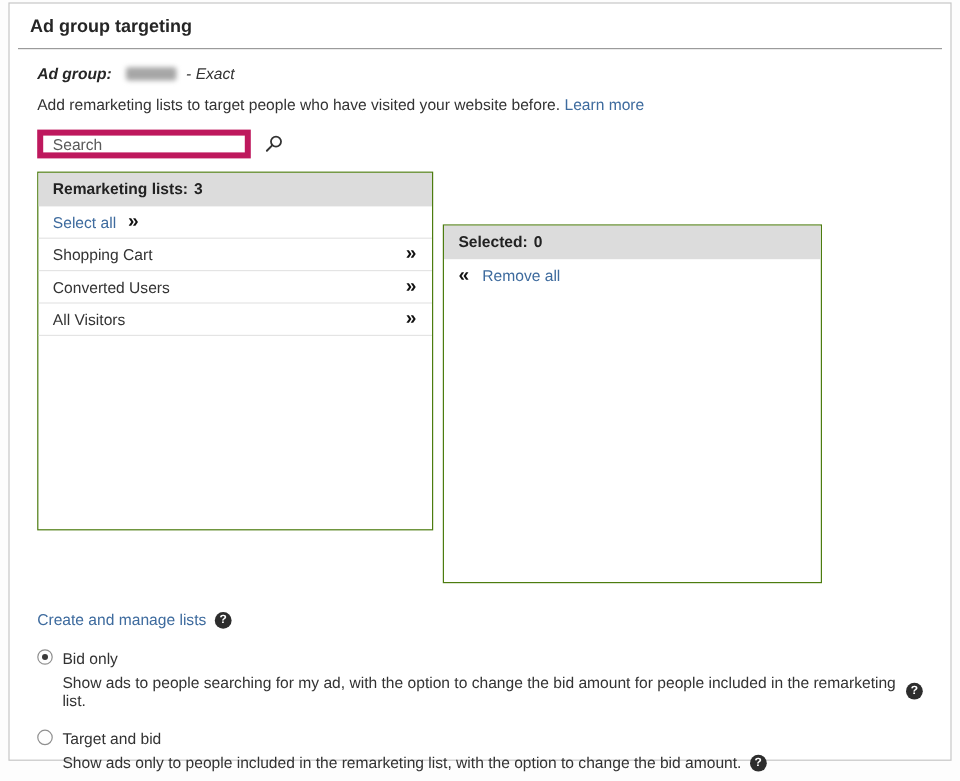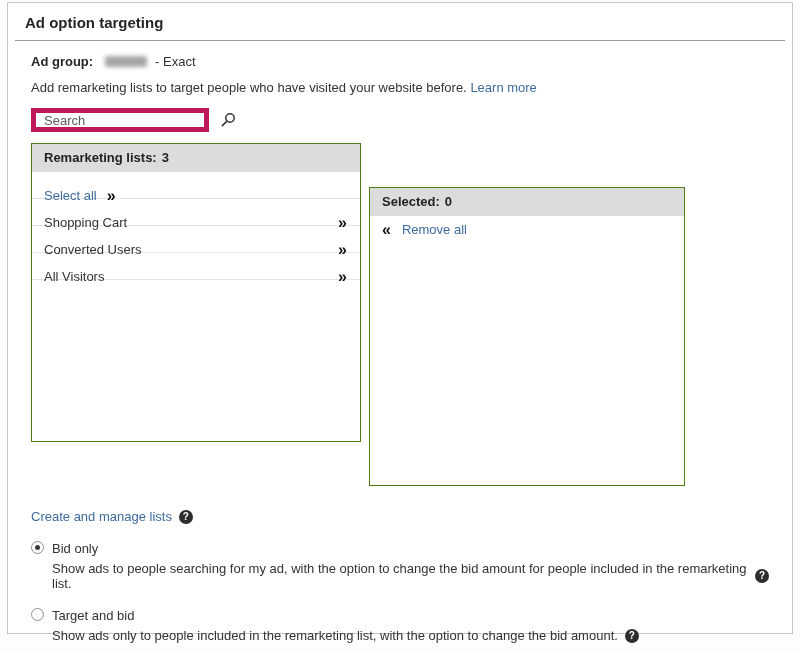--- a/index.html
+++ b/index.html
@@ -4,21 +4,21 @@
 <style>
   * { margin:0; padding:0; box-sizing:border-box; }
   html,body { width:800px; height:651px; background:#fdfdfd; overflow:hidden;
               font-family:"Liberation Sans", sans-serif; }
   .container { position:absolute; left:7px; top:2px; width:786px; height:632px;
                background:#fff; border:1px solid #c6c6c6; }
   .title { padding:11px 16px 9px 17px; font-size:15px; font-weight:700; color:#262626; }
   .title-sep { border:none; border-top:1px solid #9b9b9b; margin:0 7px; }
   .content { padding:13px 23px 0 23px; font-size:13px; color:#333; }
 
-  .adgroup-row { display:flex; align-items:center; }
+  .adgroup-row { display:flex; align-items:center;font-style:italic; }
   .adgroup-label { font-weight:700; color:#262626; }
   .redacted { display:inline-block; width:42px; height:11px; background:#a6a6a6;
               border-radius:2px; filter:blur(2px); margin:0 8px 0 12px; }
   .link { color:#3e6b9e; text-decoration:none; cursor:pointer; }
 
   .intro-row { margin-top:11px; }
 
   .search-box { margin-top:13px; width:178px; height:24px; border:5px solid #be185d;
                 display:flex; align-items:center; background:#fff; }
   .search-input { flex:1; border:none; outline:none; padding-left:8px; font-size:13px;
@@ -26,21 +26,21 @@
   .search-input::placeholder { color:#5a5a5a; opacity:1; }
   .search-icon { width:24px; height:22px; display:flex; align-items:center; justify-content:center; cursor:pointer; }
 
   .panels { display:flex; gap:8px; margin-top:11px; }
   .panel { border:1px solid #4d7c0f; height:299px; background:#fff; overflow:hidden; }
   .panel-left { width:330px; }
   .panel-right { width:316px;margin-top:44px; }
   .panel-header { height:28px; line-height:28px; background:#dcdcdc; padding:0 12px;
                   font-weight:700; font-size:13px; color:#222; }
   .panel-header .count { margin-left:5px; }
-  .list-row { height:27px; display:flex; align-items:flex-start; padding:16px 13px 0 12px;
+  .list-row { height:27px; display:flex; align-items:center; padding:0 13px 0 12px;
               border-bottom:1px solid #e4e4e4; font-size:13px; color:#333; cursor:pointer; }
   .list-row .row-name { flex:1; }
   .chevron { font-weight:700; font-size:16px; color:#111; line-height:1; cursor:pointer; }
   .select-all-row { gap:10px; }
   .remove-row { height:27px; display:flex; align-items:center; gap:11px; padding:0 12px;
                 font-size:13px; cursor:pointer; }
 
   .manage-row { margin-top:23px; display:flex; align-items:center; }
   .help-icon { display:inline-block; width:14px; height:14px; border-radius:50%;
                background:#2d2d2d; color:#fff; font-size:10px; font-weight:700;
@@ -58,21 +58,21 @@
   .btn { height:26px; line-height:24px; font-size:13px; font-weight:700; cursor:pointer;
          font-family:"Liberation Sans", sans-serif; }
   .btn-save { background:#3b3b3b; color:#fff; border:1px solid #3b82f6; padding:0 13px; }
   .btn-cancel { background:#ef4444; color:#333; border:1px solid #8a8a8a; padding:0 11px;text-decoration:underline; }
 </style>
 </head>
 <body>
 
 <div class="container">
 
-  <div class="title">Ad option targeting</div>
+  <div class="title">Ad group targeting</div>
   <hr class="title-sep">
 
   <div class="content">
 
     <div class="adgroup-row">
       <span class="adgroup-label">Ad group:</span>
       <span class="redacted"></span>
       <span>- Exact</span>
     </div>
 

